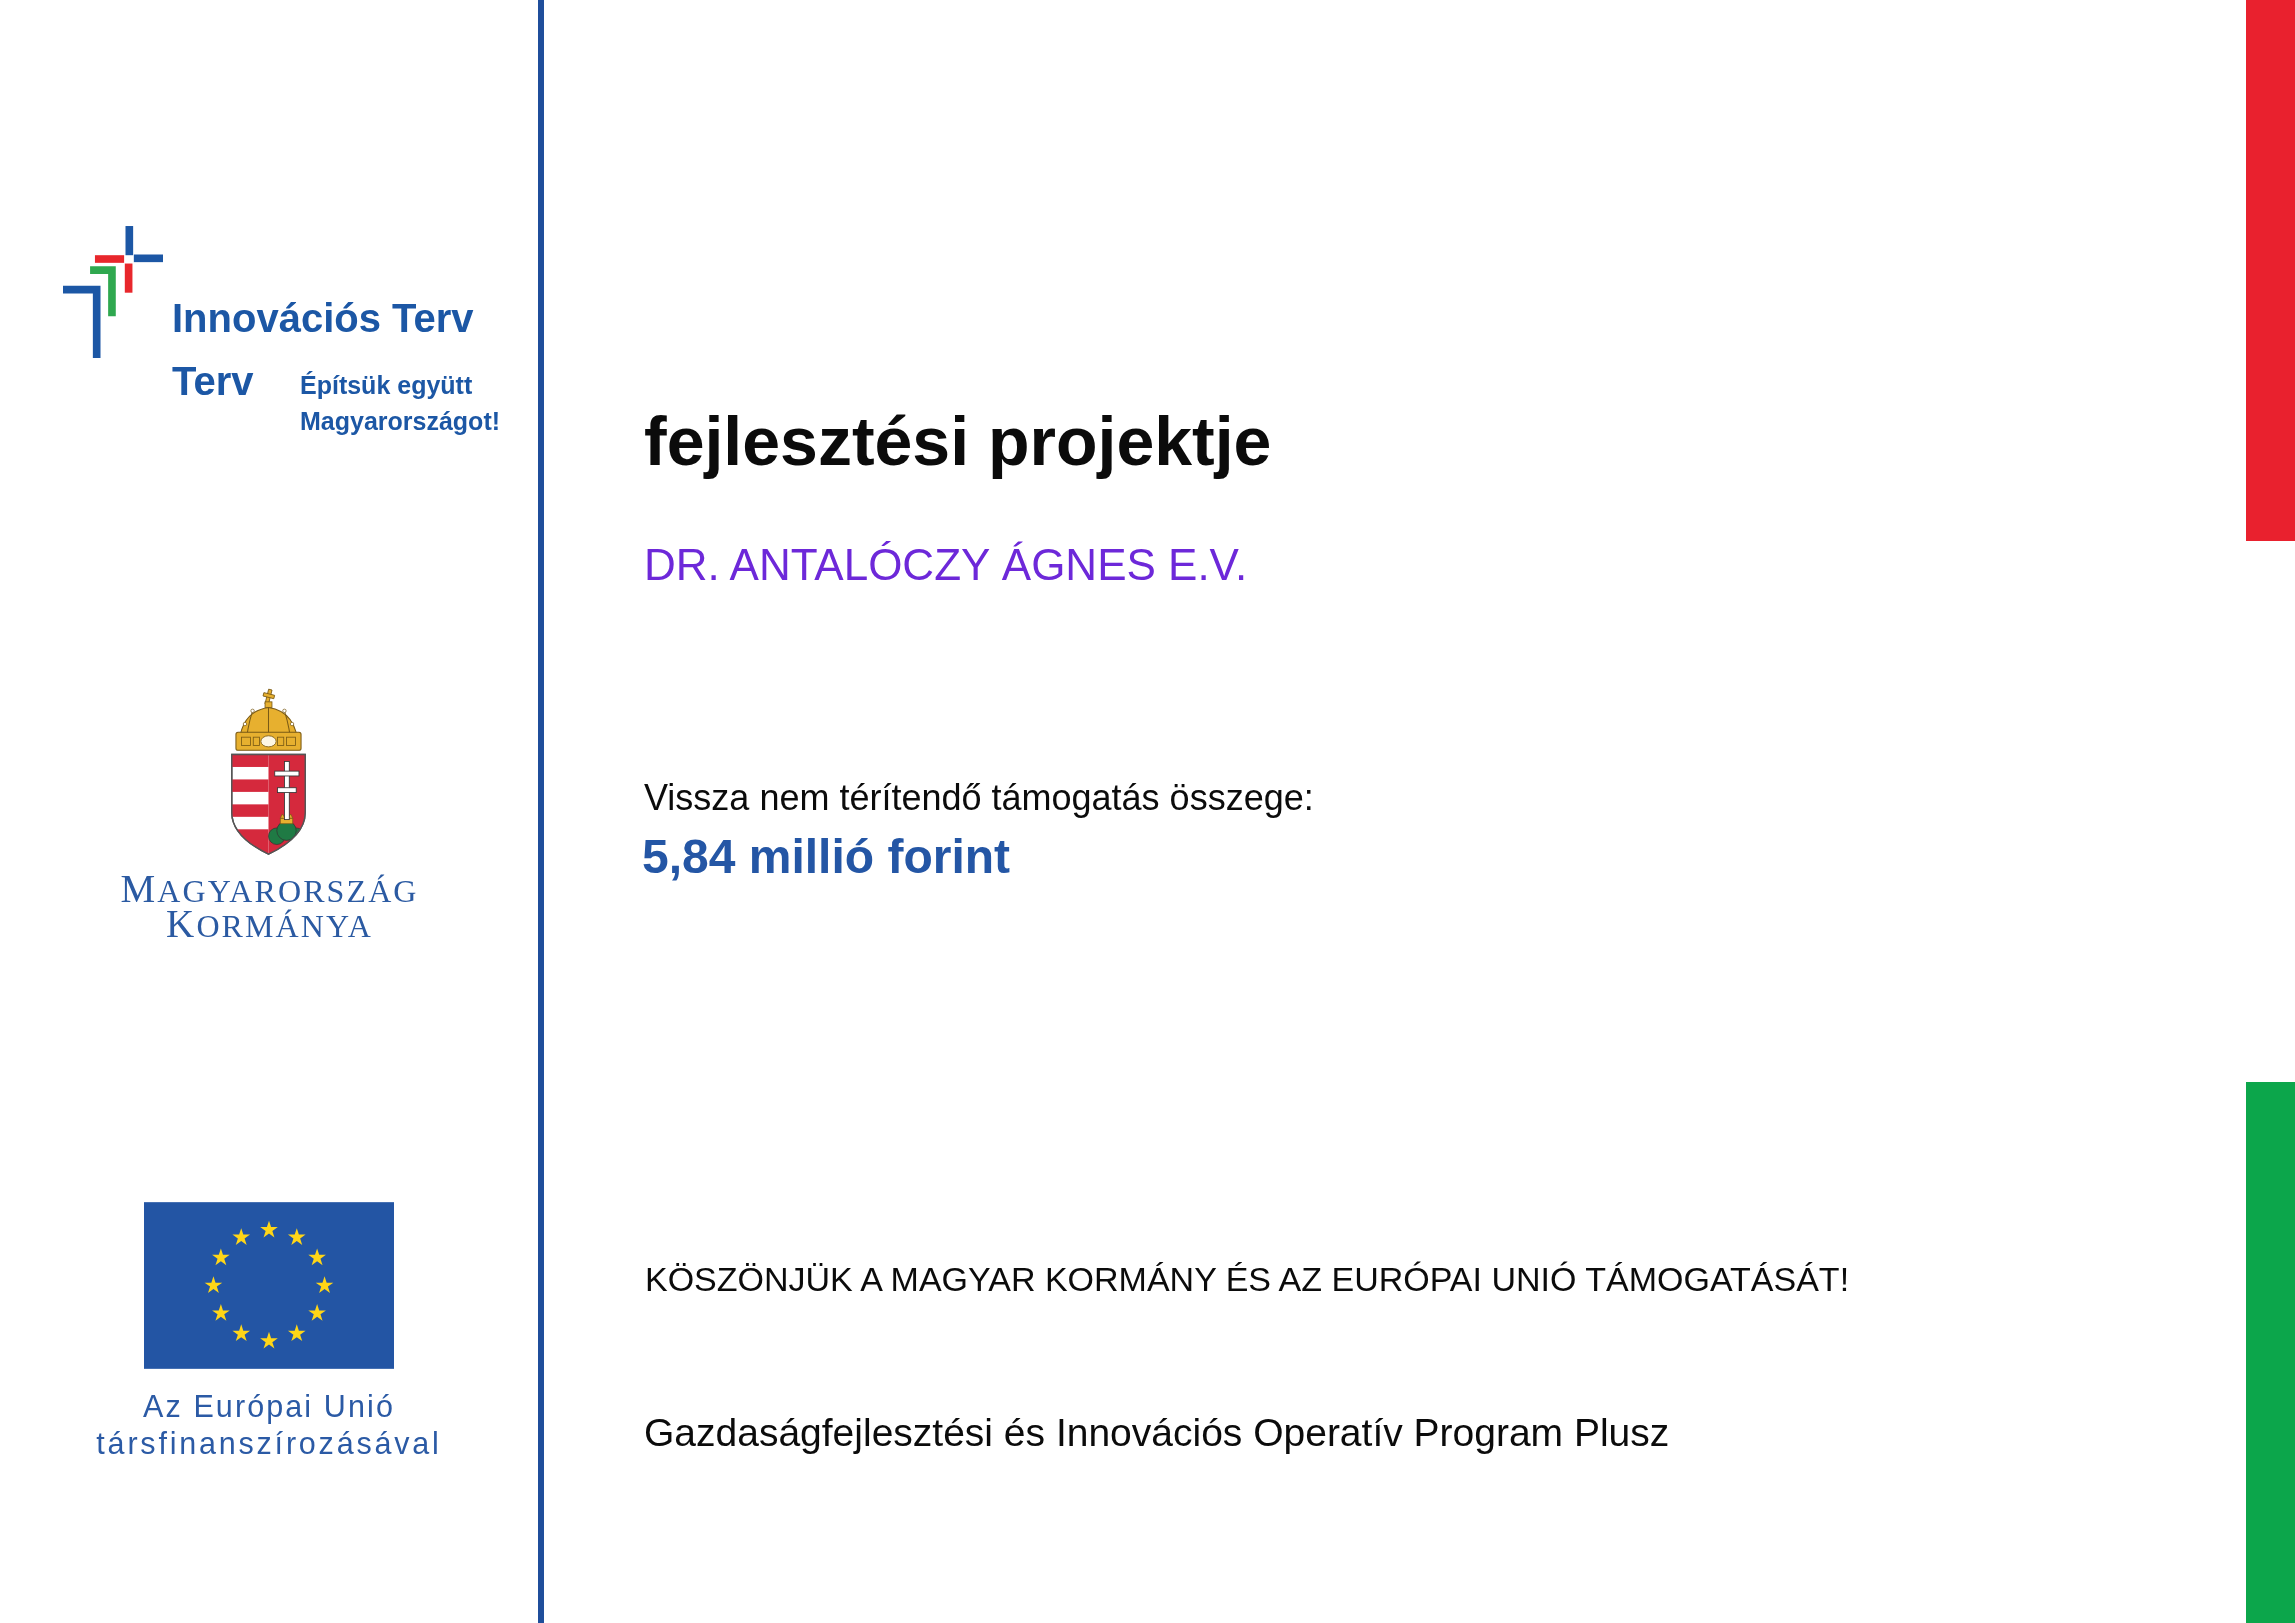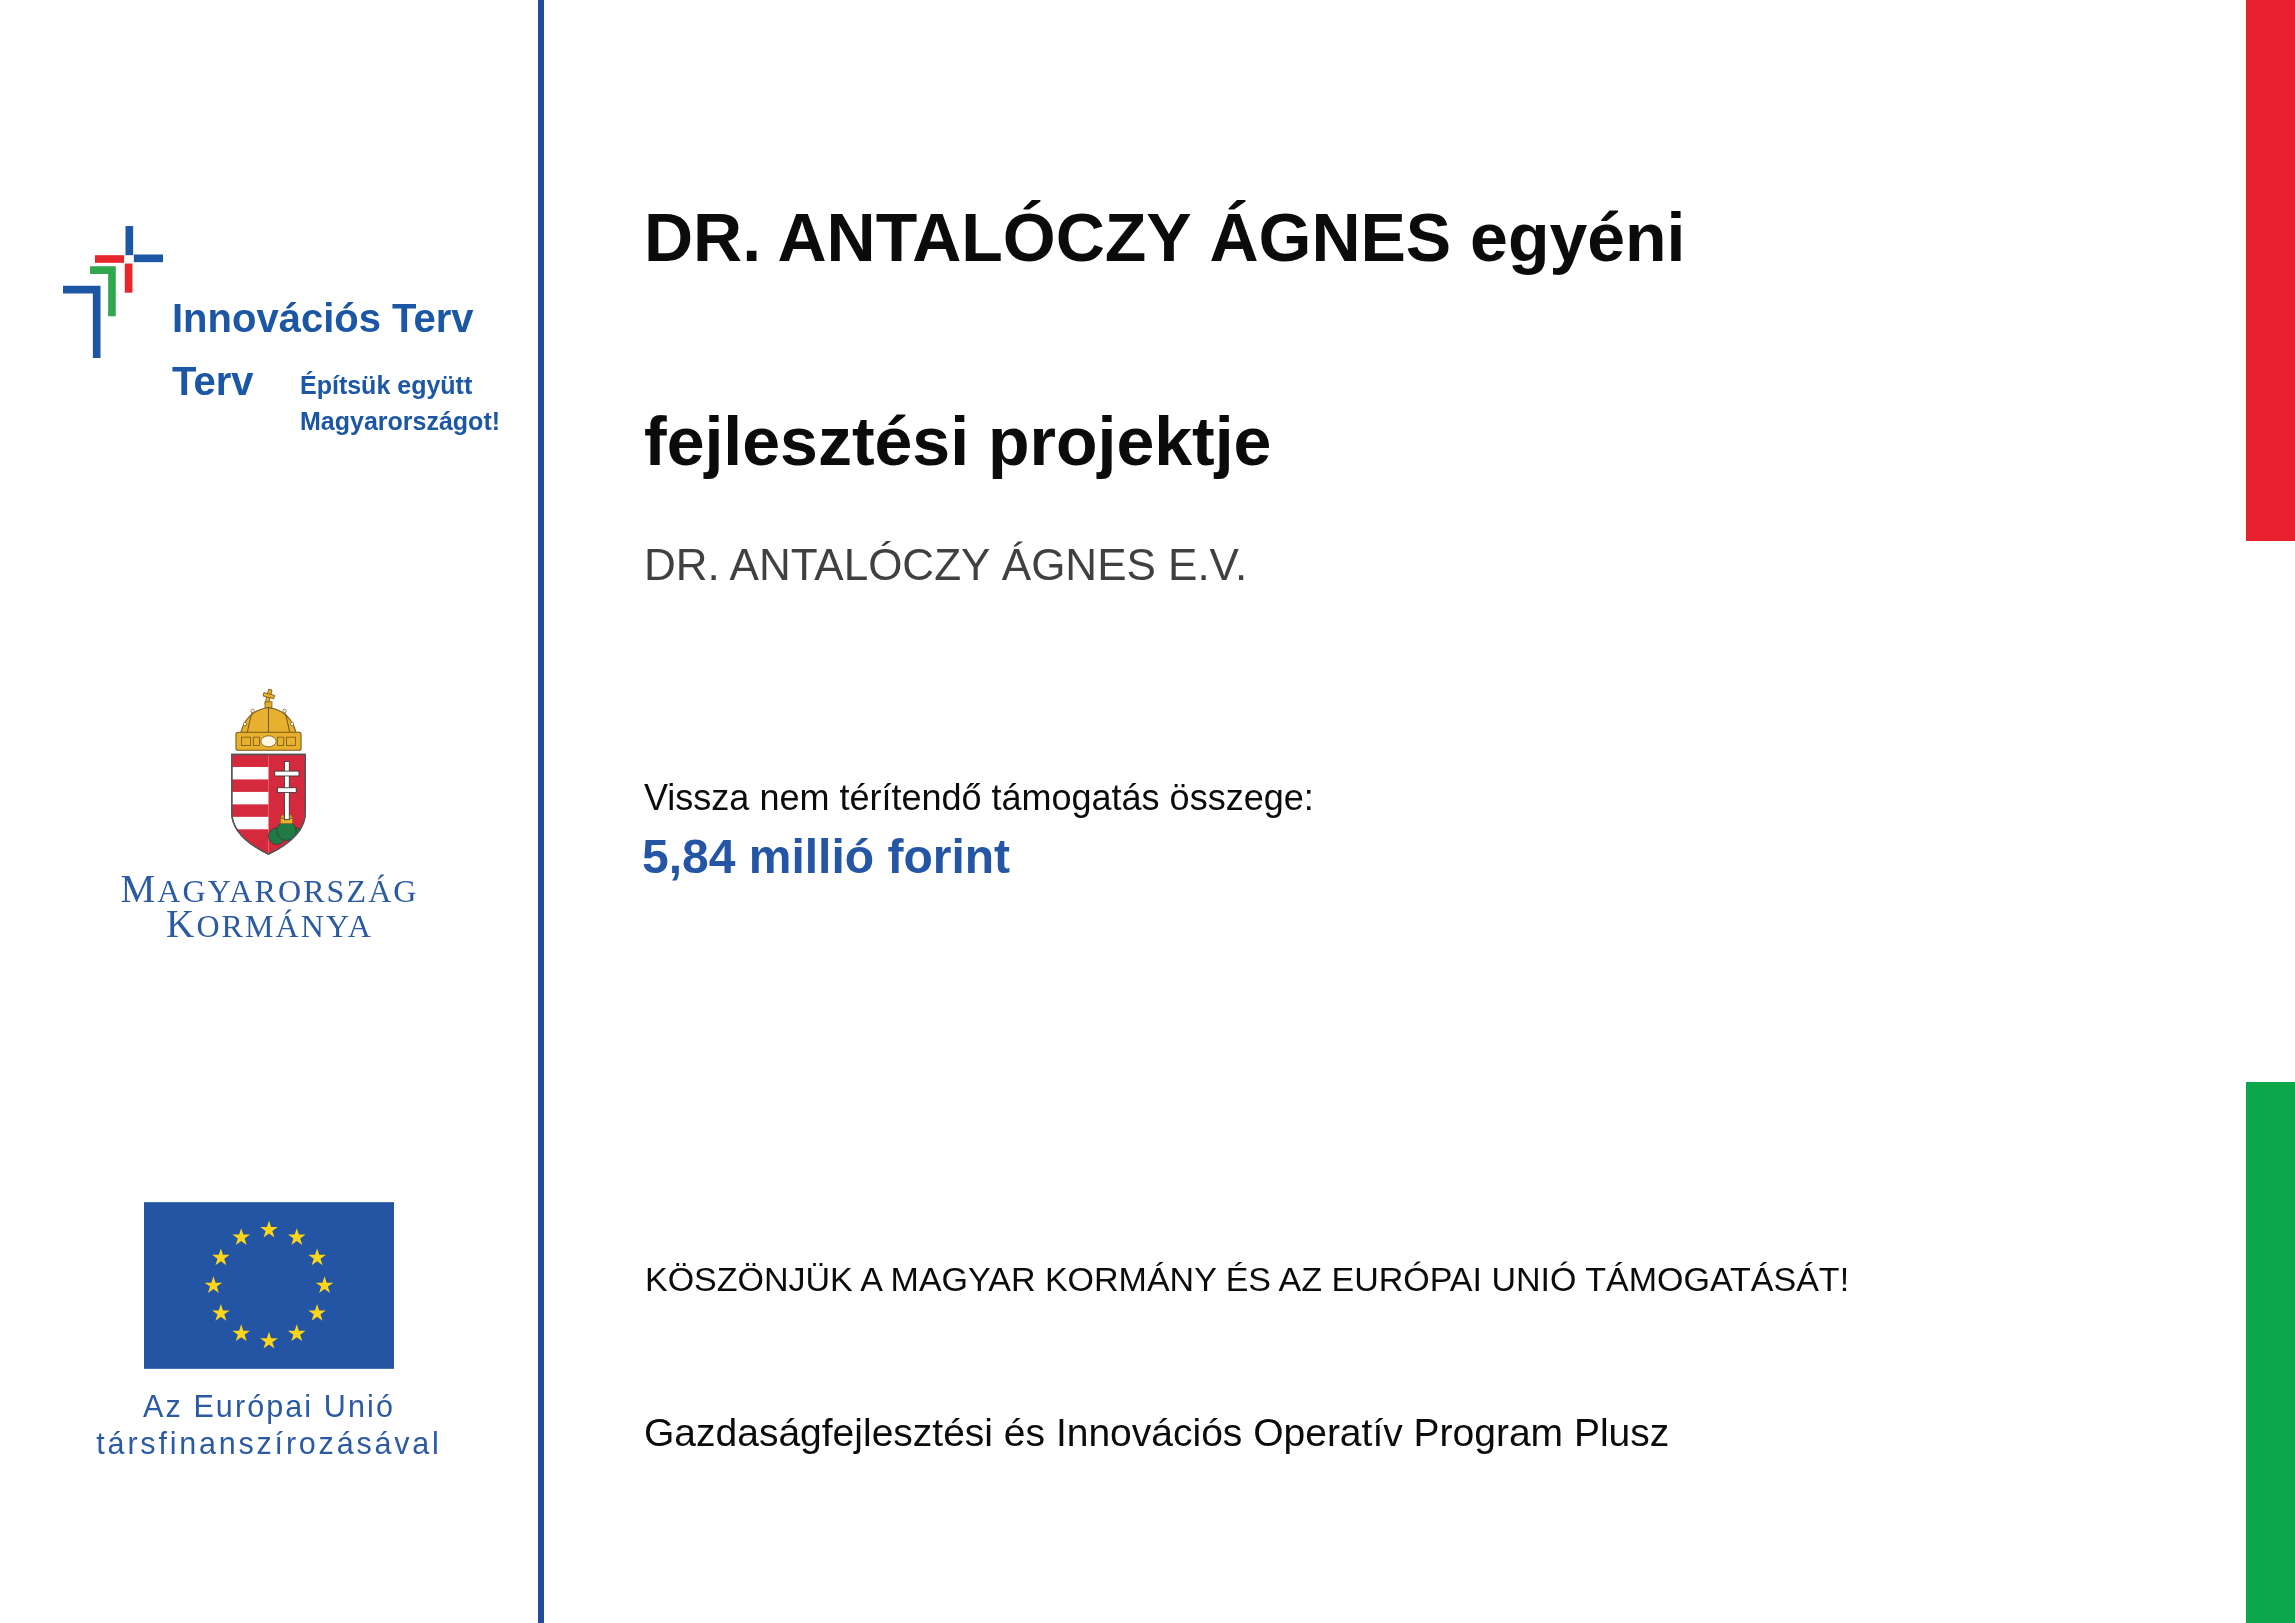--- a/index.html
+++ b/index.html
@@ -16,21 +16,21 @@
   .sz-tag{left:300px;color:#1C57A5;font-weight:700;font-size:25px;line-height:1;white-space:nowrap;}
   
   .gov{left:110px;width:319px;text-align:center;color:#2B5AA2;
        font-family:"Liberation Serif",serif;font-size:32px;line-height:1;
        letter-spacing:2.1px;white-space:nowrap;}
   .gov::first-letter{font-size:1.22em;}
   
   .eu-txt{left:61px;width:416px;text-align:center;color:#2B5AA5;font-size:30.5px;line-height:1;white-space:nowrap;}
   
   .title-line{left:644px;color:#0B0B0B;font-weight:bold;font-size:68px;line-height:1;white-space:nowrap;}
-  #beneficiary{left:644px;top:543px;color:#404040;font-size:44px;line-height:1;white-space:nowrap;}
+  #beneficiary{left:644px;top:543px;color:#6d28d9;font-size:44px;line-height:1;white-space:nowrap;}
   #grant-label{left:644px;top:780px;color:#0B0B0B;font-size:36px;line-height:1;white-space:nowrap;}
   #grant-amount{left:642px;top:833px;color:#2456A5;font-weight:bold;font-size:48px;line-height:1;white-space:nowrap;}
   #thanks{left:645px;top:1262px;color:#0B0B0B;font-size:34px;line-height:1;white-space:nowrap;}
   #program{left:644px;top:1413px;color:#0B0B0B;font-size:39px;line-height:1;white-space:nowrap;}
 </style>
 </head>
 <body>
 
 <div id="poster">
 
@@ -118,21 +118,20 @@
       <use href="#eustar" transform="translate(105,141.96)"></use>
       <use href="#eustar" transform="translate(83.04,120)"></use>
       <use href="#eustar" transform="translate(75,90)"></use>
       <use href="#eustar" transform="translate(83.04,60)"></use>
       <use href="#eustar" transform="translate(105,38.04)"></use>
     </svg>
     <div class="abs eu-txt" style="top:1391px;letter-spacing:2.1px;">Az Európai Unió</div>
     <div class="abs eu-txt" style="top:1428px;letter-spacing:2.8px;">társfinanszírozásával</div>
   </div>
 
-  <div class="abs title-line" style="top:203px;">DR. ANTALÓCZY ÁGNES egyéni</div>
   <div class="abs title-line" style="top:407px;">fejlesztési projektje</div>
 
   <div class="abs" id="beneficiary">DR. ANTALÓCZY ÁGNES E.V.</div>
 
   <div class="abs" id="grant-label">Vissza nem térítendő támogatás összege:</div>
 
   <div class="abs" id="grant-amount">5,84 millió forint</div>
 
   <div class="abs" id="thanks">KÖSZÖNJÜK A MAGYAR KORMÁNY ÉS AZ EURÓPAI UNIÓ TÁMOGATÁSÁT!</div>
 

